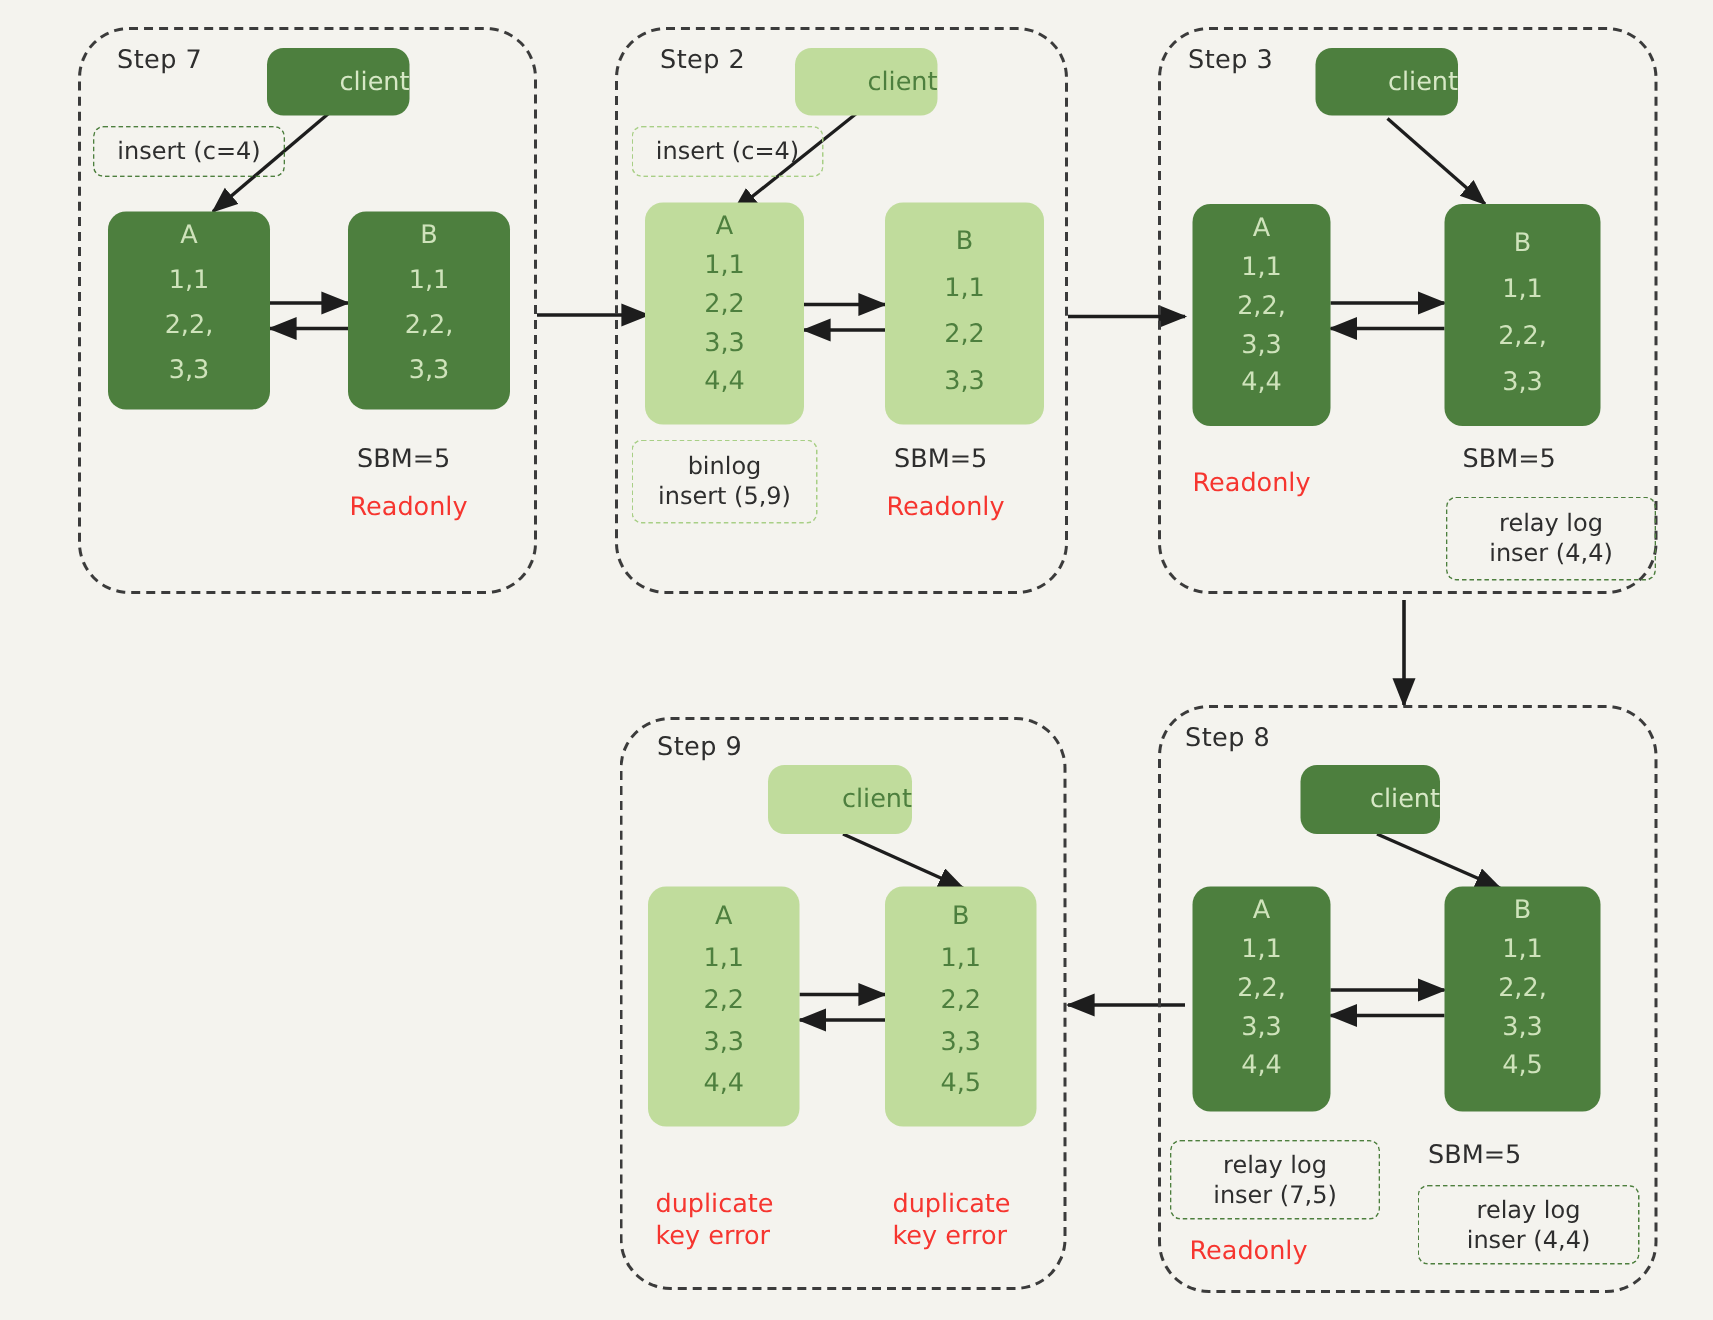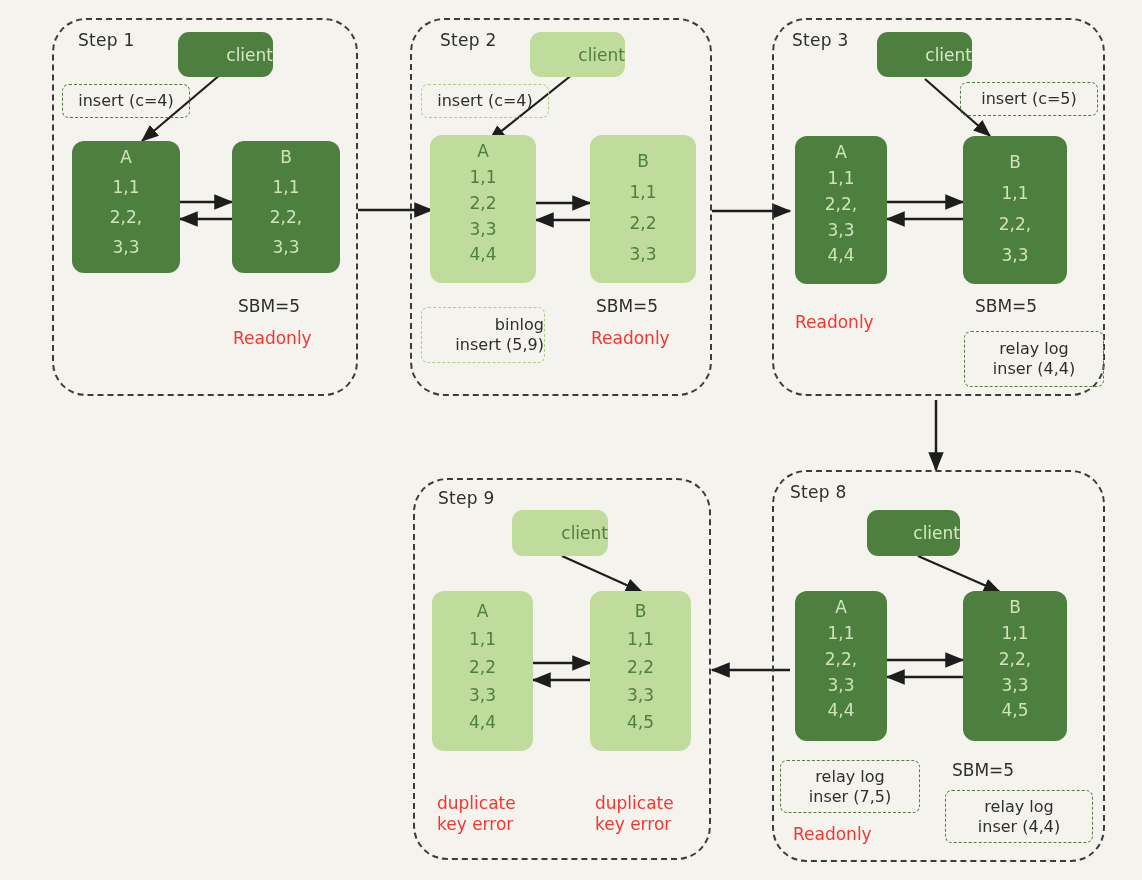--- a/index.html
+++ b/index.html
@@ -163,21 +163,21 @@
     <g>
       <path d="M936,400 L936,470" stroke="#1d1d1d" stroke-width="2.4" fill="none" marker-end="url(#ah)"></path>
     </g>
 
     <g>
       <path d="M790,670 L712,670" stroke="#1d1d1d" stroke-width="2.4" fill="none" marker-end="url(#ah)"></path>
     </g>
   </svg>
 
   <div class="panel" style="left:52px; top:18px; width:306px; height:378px;"></div>
-  <div class="panel-title" style="left:78px; top:30px;">Step 1</div>
+  <div class="panel-title" style="left:78px; top:30px;">Step 7</div>
 
   <div class="client dark" style="left:178px; top:32px; width:95px; height:45px;">
     <span>client</span>
   </div>
 
   <div class="callout" style="left:62px; top:84px; width:128px; height:34px;">
     <span>insert (c=4)</span>
   </div>
 
   <div class="node dark" style="left:72px; top:141px; width:108px; height:132px; padding-top:8px;">
@@ -216,38 +216,35 @@
     <span class="node-line" style="margin-top:8px;">4,4</span>
   </div>
 
   <div class="node light" style="left:590px; top:135px; width:106px; height:148px; padding-top:18px;">
     <span class="node-line node-title">B</span>
     <span class="node-line" style="margin-top:13px;">1,1</span>
     <span class="node-line" style="margin-top:13px;">2,2</span>
     <span class="node-line" style="margin-top:13px;">3,3</span>
   </div>
 
-  <div class="callout pale" style="left:421px; top:307px; width:124px; height:56px;align-items:flex-end;">
+  <div class="callout pale" style="left:421px; top:293px; width:124px; height:56px;">
     <span>binlog</span>
     <span>insert (5,9)</span>
   </div>
 
   <div class="annot black" style="left:596px; top:296px;">SBM=5</div>
   <div class="annot red" style="left:591px; top:328px;">Readonly</div>
 
   <div class="panel" style="left:772px; top:18px; width:333px; height:378px;"></div>
   <div class="panel-title" style="left:792px; top:30px;">Step 3</div>
 
   <div class="client dark" style="left:877px; top:32px; width:95px; height:45px;">
     <span>client</span>
   </div>
 
-  <div class="callout" style="left:960px; top:82px; width:138px; height:34px;">
-    <span>insert (c=5)</span>
-  </div>
 
   <div class="node dark" style="left:795px; top:136px; width:92px; height:148px; padding-top:8px;">
     <span class="node-line node-title">A</span>
     <span class="node-line" style="margin-top:8px;">1,1</span>
     <span class="node-line" style="margin-top:8px;">2,2,</span>
     <span class="node-line" style="margin-top:8px;">3,3</span>
     <span class="node-line" style="margin-top:8px;">4,4</span>
   </div>
 
   <div class="node dark" style="left:963px; top:136px; width:104px; height:148px; padding-top:18px;">

